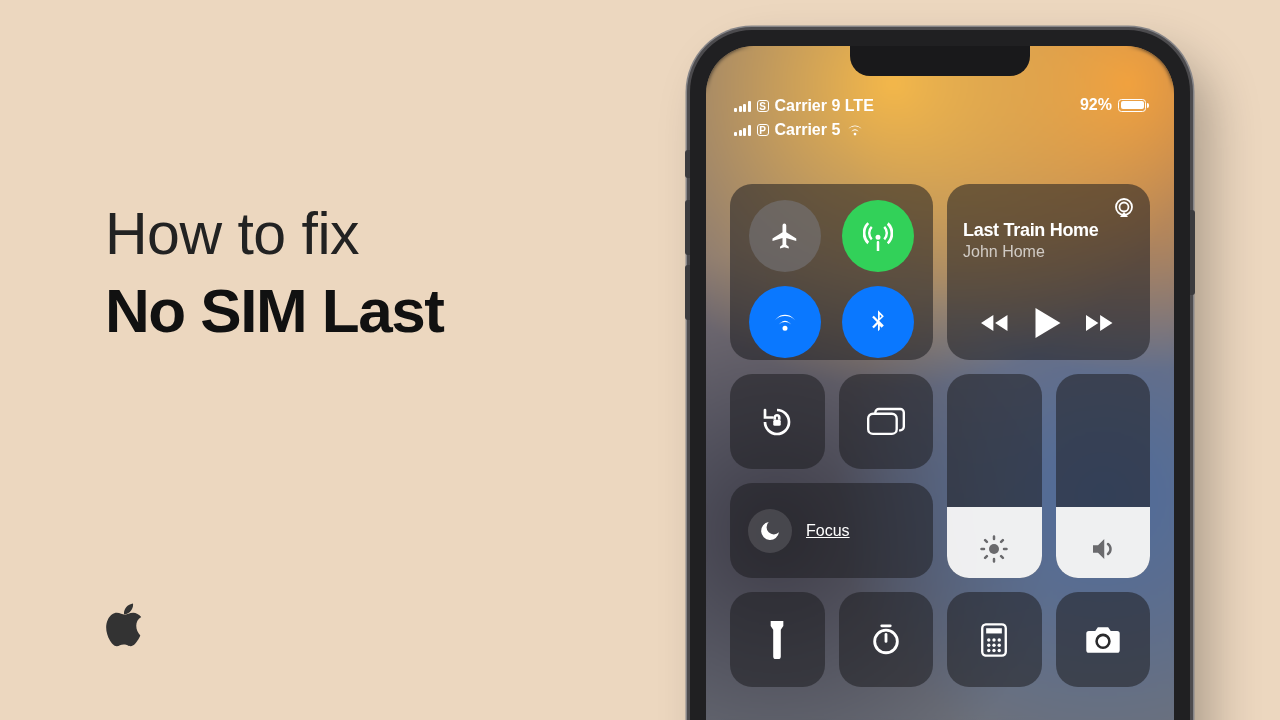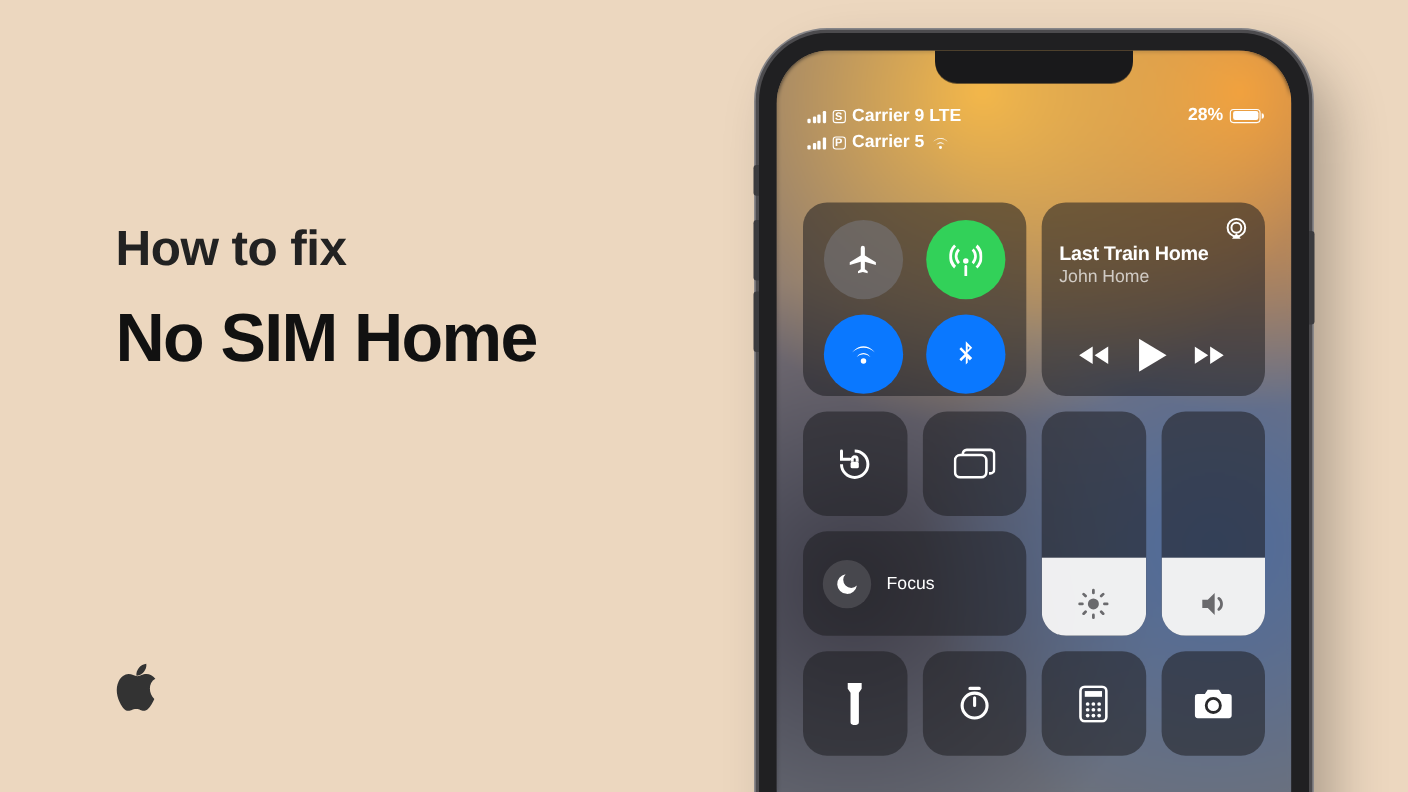--- a/index.html
+++ b/index.html
@@ -10,25 +10,25 @@
     color: #1d1d1f;
     position: relative;
   }
   .text-block {
     position: absolute;
     left: 105px;
     top: 200px;
     width: 520px;
   }
   .eyebrow {
-    font-size: 45px;
-    font-weight: 700;
+    font-size: 59px;
+    font-weight: 400;
     letter-spacing: -0.5px;
     color: #222;
-    margin-bottom: 21px;
+    margin-bottom: 8px;
   }
   .headline {
     font-size: 62px;
     line-height: 1.12;
     font-weight: 600;
     letter-spacing: -1.5px;
     color: #111;
   }
   .apple-logo {
     position: absolute;
@@ -135,35 +135,35 @@
   .c-blue { background:#0a78ff;}
 
   
   .media { padding:14px 16px 10px;}
   .airplay { position:absolute; top:12px; right:14px;}
   .track-title { font-size:18px; font-weight:600; margin-top:22px; letter-spacing:-.3px;}
   .track-artist { font-size:16px; color: rgba(255,255,255,.7); margin-top:2px;}
   .media-controls { position:absolute; left:0; right:0; bottom:22px; display:flex; justify-content:space-around; align-items:center; padding:0 22px;}
 
   
-  .focus { display:flex; align-items:center; gap:14px; padding:0 18px;}
+  .focus { display:flex; align-items:center; gap:14px; padding:0 18px;text-decoration:underline;}
   .focus .circ { width:44px; height:44px; border-radius:50%; background:rgba(90,90,95,.6); display:flex; align-items:center; justify-content:center;}
   .focus-label { font-size:16px; font-weight:500;}
 
   .slider-icon { position:absolute; bottom:14px; left:50%; transform:translateX(-50%); color:#6f6f72;}
 
   svg { display:block; }
 </style>
 </head>
 <body>
 
 <div class="text-block">
   <div class="eyebrow">How to fix</div>
   <div class="headline">
-    <span>No SIM Home</span><br>
+    <span>No SIM Last</span><br>
   </div>
 </div>
 
 <div class="apple-logo">
   <svg width="40" height="48" viewBox="0 0 170 200" fill="currentColor">
     <path d="M150 140c-4 9-6 13-11 21-7 11-17 25-30 25-11 0-14-7-29-7s-19 7-30 7c-13 0-22-13-29-24C5 135-1 99 12 73c9-18 24-29 38-29 14 0 23 8 35 8 11 0 18-8 35-8 12 0 25 7 34 18-30 16-25 59-4 78zM110 35c6-8 11-19 9-31-10 1-22 7-29 16-6 8-11 19-9 30 11 1 22-6 29-15z"></path>
   </svg>
 </div>
 
 <div class="phone">
@@ -193,21 +193,21 @@
             <i></i>
             <i></i>
           </span>
         <span class="sim-badge">P</span>
         <span>Carrier 5</span>
         <svg width="18" height="13" viewBox="0 0 20 14" fill="#fff">
             <path d="M10 12.5a1.5 1.5 0 110-3 1.5 1.5 0 010 3zm-4.2-4.2l1.5-1.5a4 4 0 015.4 0l1.5 1.5a6 6 0 00-8.4 0zM2.6 5.1l1.5-1.5a8.8 8.8 0 0111.8 0l1.5 1.5a10.8 10.8 0 00-14.8 0z"></path>
           </svg>
       </div>
       <div class="status-right">
-        <span>28%</span>
+        <span>92%</span>
         <span class="battery">
             <i></i>
           </span>
       </div>
     </div>
 
     <div class="cc">
 
       <div class="tile big2x2">
         <div class="conn">

